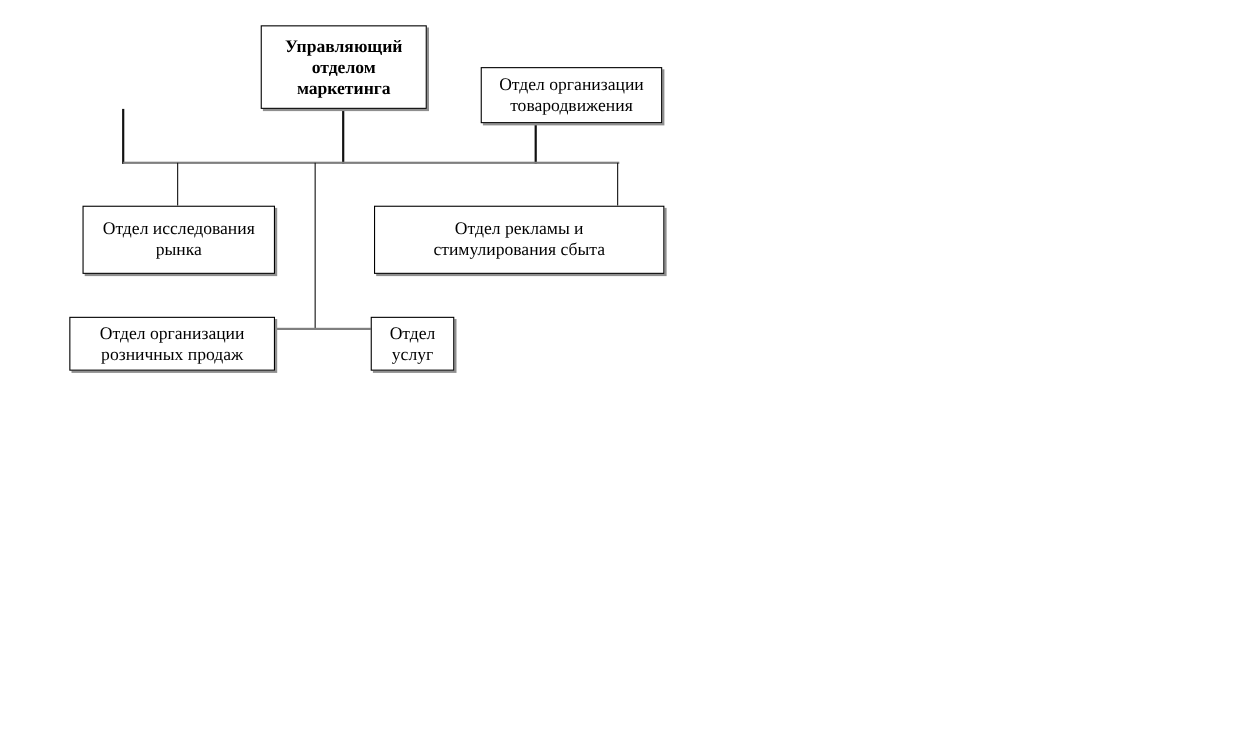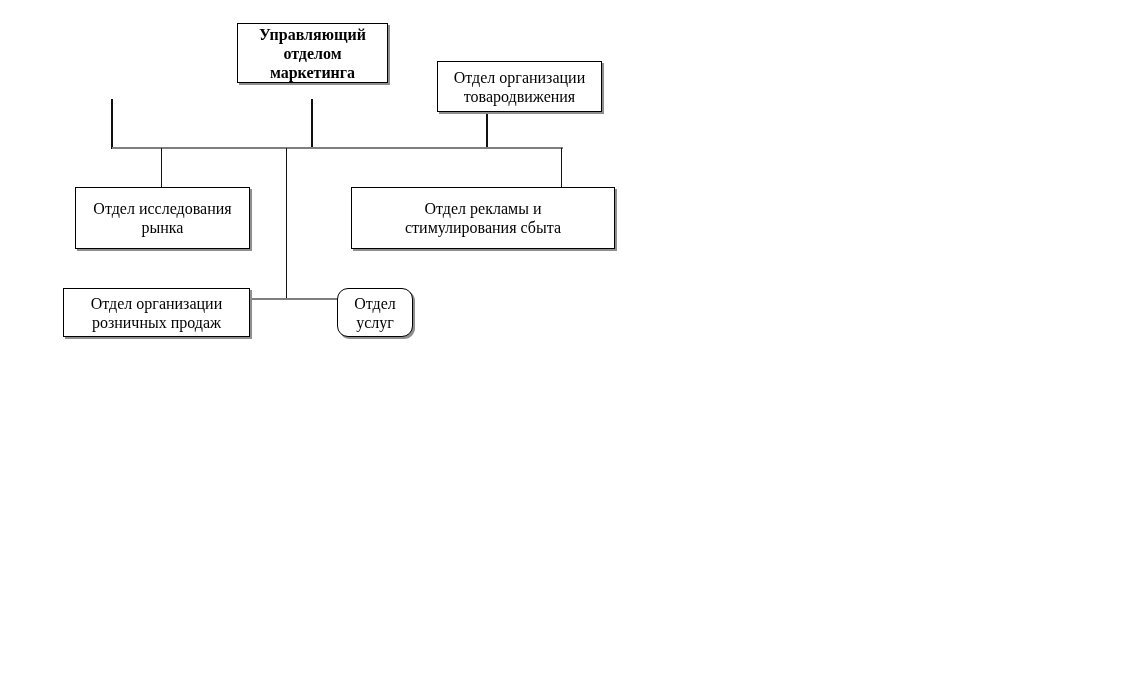--- a/index.html
+++ b/index.html
@@ -43,26 +43,26 @@
 
 <div class="canvas" style="width: 1126px; height: 685px; background: rgb(255, 255, 255);">
     <div class="connector" style="left: 111px; top: 99px; width: 2px; height: 50px; background: rgb(17, 17, 17);"></div>
     <div class="connector" style="left: 311px; top: 99px; width: 2px; height: 50px; background: rgb(17, 17, 17);"></div>
     <div class="connector" style="left: 486px; top: 112px; width: 2px; height: 37px; background: rgb(17, 17, 17);"></div>
     <div class="connector" style="left: 112px; top: 147px; width: 451px; height: 2px; background: rgb(127, 127, 127);"></div>
     <div class="connector" style="left: 161px; top: 148px; width: 1px; height: 39px; background: rgb(17, 17, 17);"></div>
     <div class="connector" style="left: 561px; top: 148px; width: 1px; height: 39px; background: rgb(17, 17, 17);"></div>
     <div class="connector" style="left: 286px; top: 148px; width: 1px; height: 152px; background: rgb(17, 17, 17);"></div>
     <div class="connector" style="left: 250px; top: 298px; width: 88px; height: 2px; background: rgb(127, 127, 127);"></div>
-    <div class="node bold" style="left: 237px; top: 23px; width: 151px; height: 60px; background: rgb(255, 255, 255); border-color: rgb(0, 0, 0); color: rgb(0, 0, 0); box-shadow: rgb(143, 143, 143) 2px 2px 0px; text-align: center;">Управляющий
+    <div class="node bold" style="left: 237px; top: 23px; width: 151px; height: 76px; background: rgb(255, 255, 255); border-color: rgb(0, 0, 0); color: rgb(0, 0, 0); box-shadow: rgb(143, 143, 143) 2px 2px 0px; text-align: center;">Управляющий
 отделом
 маркетинга</div>
     <div class="node" style="left: 437px; top: 61px; width: 165px; height: 51px; background: rgb(255, 255, 255); border-color: rgb(0, 0, 0); color: rgb(0, 0, 0); box-shadow: rgb(143, 143, 143) 2px 2px 0px;">Отдел организации
 товародвижения</div>
     <div class="node" style="left: 75px; top: 187px; width: 175px; height: 62px; background: rgb(255, 255, 255); border-color: rgb(0, 0, 0); color: rgb(0, 0, 0); box-shadow: rgb(143, 143, 143) 2px 2px 0px;">Отдел исследования
 рынка</div>
-    <div class="node" style="left: 351px; top: 187px; width: 264px; height: 62px; background: rgb(255, 255, 255); border-color: rgb(0, 0, 0); color: rgb(0, 0, 0); box-shadow: rgb(143, 143, 143) 2px 2px 0px;">Отдел рекламы и
+    <div class="node" style="left: 340px; top: 187px; width: 264px; height: 62px; background: rgb(255, 255, 255); border-color: rgb(0, 0, 0); color: rgb(0, 0, 0); box-shadow: rgb(143, 143, 143) 2px 2px 0px;">Отдел рекламы и
 стимулирования сбыта</div>
     <div class="node" style="left: 63px; top: 288px; width: 187px; height: 49px; background: rgb(255, 255, 255); border-color: rgb(0, 0, 0); color: rgb(0, 0, 0); box-shadow: rgb(143, 143, 143) 2px 2px 0px;">Отдел организации
 розничных продаж</div>
-    <div class="node" style="left: 337px; top: 288px; width: 76px; height: 49px; background: rgb(255, 255, 255); border-color: rgb(0, 0, 0); color: rgb(0, 0, 0); box-shadow: rgb(143, 143, 143) 2px 2px 0px; border-radius: 11px;">Отдел
+    <div class="node" style="left: 337px; top: 288px; width: 76px; height: 49px; background: rgb(255, 255, 255); border-color: rgb(0, 0, 0); color: rgb(0, 0, 0); box-shadow: rgb(143, 143, 143) 2px 2px 0px;">Отдел
 услуг</div>
   </div>
 
 </body></html>

